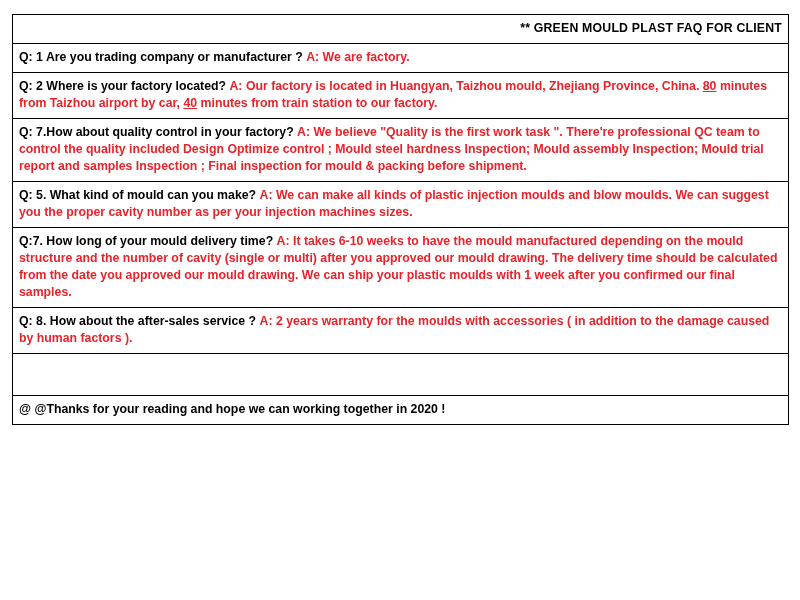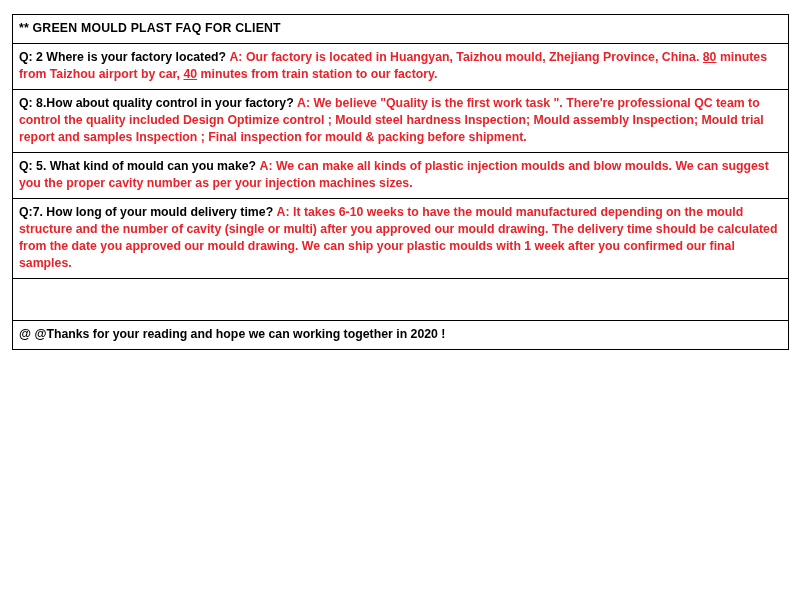--- a/index.html
+++ b/index.html
@@ -25,21 +25,21 @@
   }
   .faq-table td {
     border: 1px solid #000000;
     padding: 5px 6px 6px 6px;
     vertical-align: top;
     line-height: 1.38;
     font-size: 12.3px;
     color: #000000;
   }
   .title-cell {
-    text-align: left;
+    text-align: right;
     font-weight: bold;
     font-size: 17px;
     letter-spacing: 0.2px;
     padding: 7px 4px 8px 4px;
   }
   .q {
     color: #000000;
     font-weight: bold;
   }
   .a {
@@ -72,55 +72,67 @@
 <div class="page">
   <table class="faq-table">
     <colgroup>
         <col style="width:776px">
       </colgroup>
     <tbody>
       <tr>
         <td class="title-cell">** GREEN MOULD PLAST FAQ FOR CLIENT</td>
       </tr>
 
+      <tr>
+        <td>
+          <span class="q">Q: 1 Are you trading company or manufacturer ?</span>
+          <span class="a">A: We are factory.</span>
+        </td>
+      </tr>
 
       <tr>
         <td>
           <span class="q">Q: 2 Where is your factory located?</span>
           <span class="a">A: Our factory is located in Huangyan, Taizhou mould, Zhejiang Province, China.</span>
           <span class="a u">80</span>
           <span class="a">minutes from Taizhou airport by car,</span>
           <span class="a u">40</span>
           <span class="a">minutes from train station to our factory.</span>
         </td>
       </tr>
 
 
       <tr>
         <td>
-          <span class="q">Q: 8.How about quality control in your factory?</span>
+          <span class="q">Q: 7.How about quality control in your factory?</span>
           <span class="a">A: We believe "Quality is the first work task ". There're professional QC team to control the quality included Design Optimize control ;  Mould steel hardness Inspection; Mould assembly Inspection;  Mould trial report and samples Inspection ; Final inspection for mould &amp; packing before shipment.</span>
         </td>
       </tr>
 
       <tr>
         <td>
           <span class="q">Q: 5. What kind of mould can you make?</span>
           <span class="a">A:  We can make all kinds of plastic injection moulds and blow moulds. We can suggest you the proper cavity number as per your injection machines sizes.</span>
         </td>
       </tr>
 
 
       <tr>
         <td>
           <span class="q">Q:7. How long of your mould delivery time?</span>
           <span class="a">A:  It takes 6-10 weeks to have the mould manufactured depending on the mould structure and the number of cavity (single or multi) after you approved our mould drawing. The delivery time should be calculated from the date you approved our mould drawing. We can ship your plastic moulds with 1 week after you confirmed our final samples.</span>
         </td>
       </tr>
 
+      <tr>
+        <td>
+          <span class="q">Q: 8. How about the after-sales service ?</span>
+          <span class="a">A: 2 years warranty for the moulds with accessories ( in addition to the damage caused by human factors ).</span>
+        </td>
+      </tr>
 
 
       <tr>
         <td class="empty-cell">&nbsp;</td>
       </tr>
 
       <tr>
         <td class="thanks-cell">@ @Thanks for your reading and hope we can working together in 2020 !</td>
       </tr>
     </tbody>

